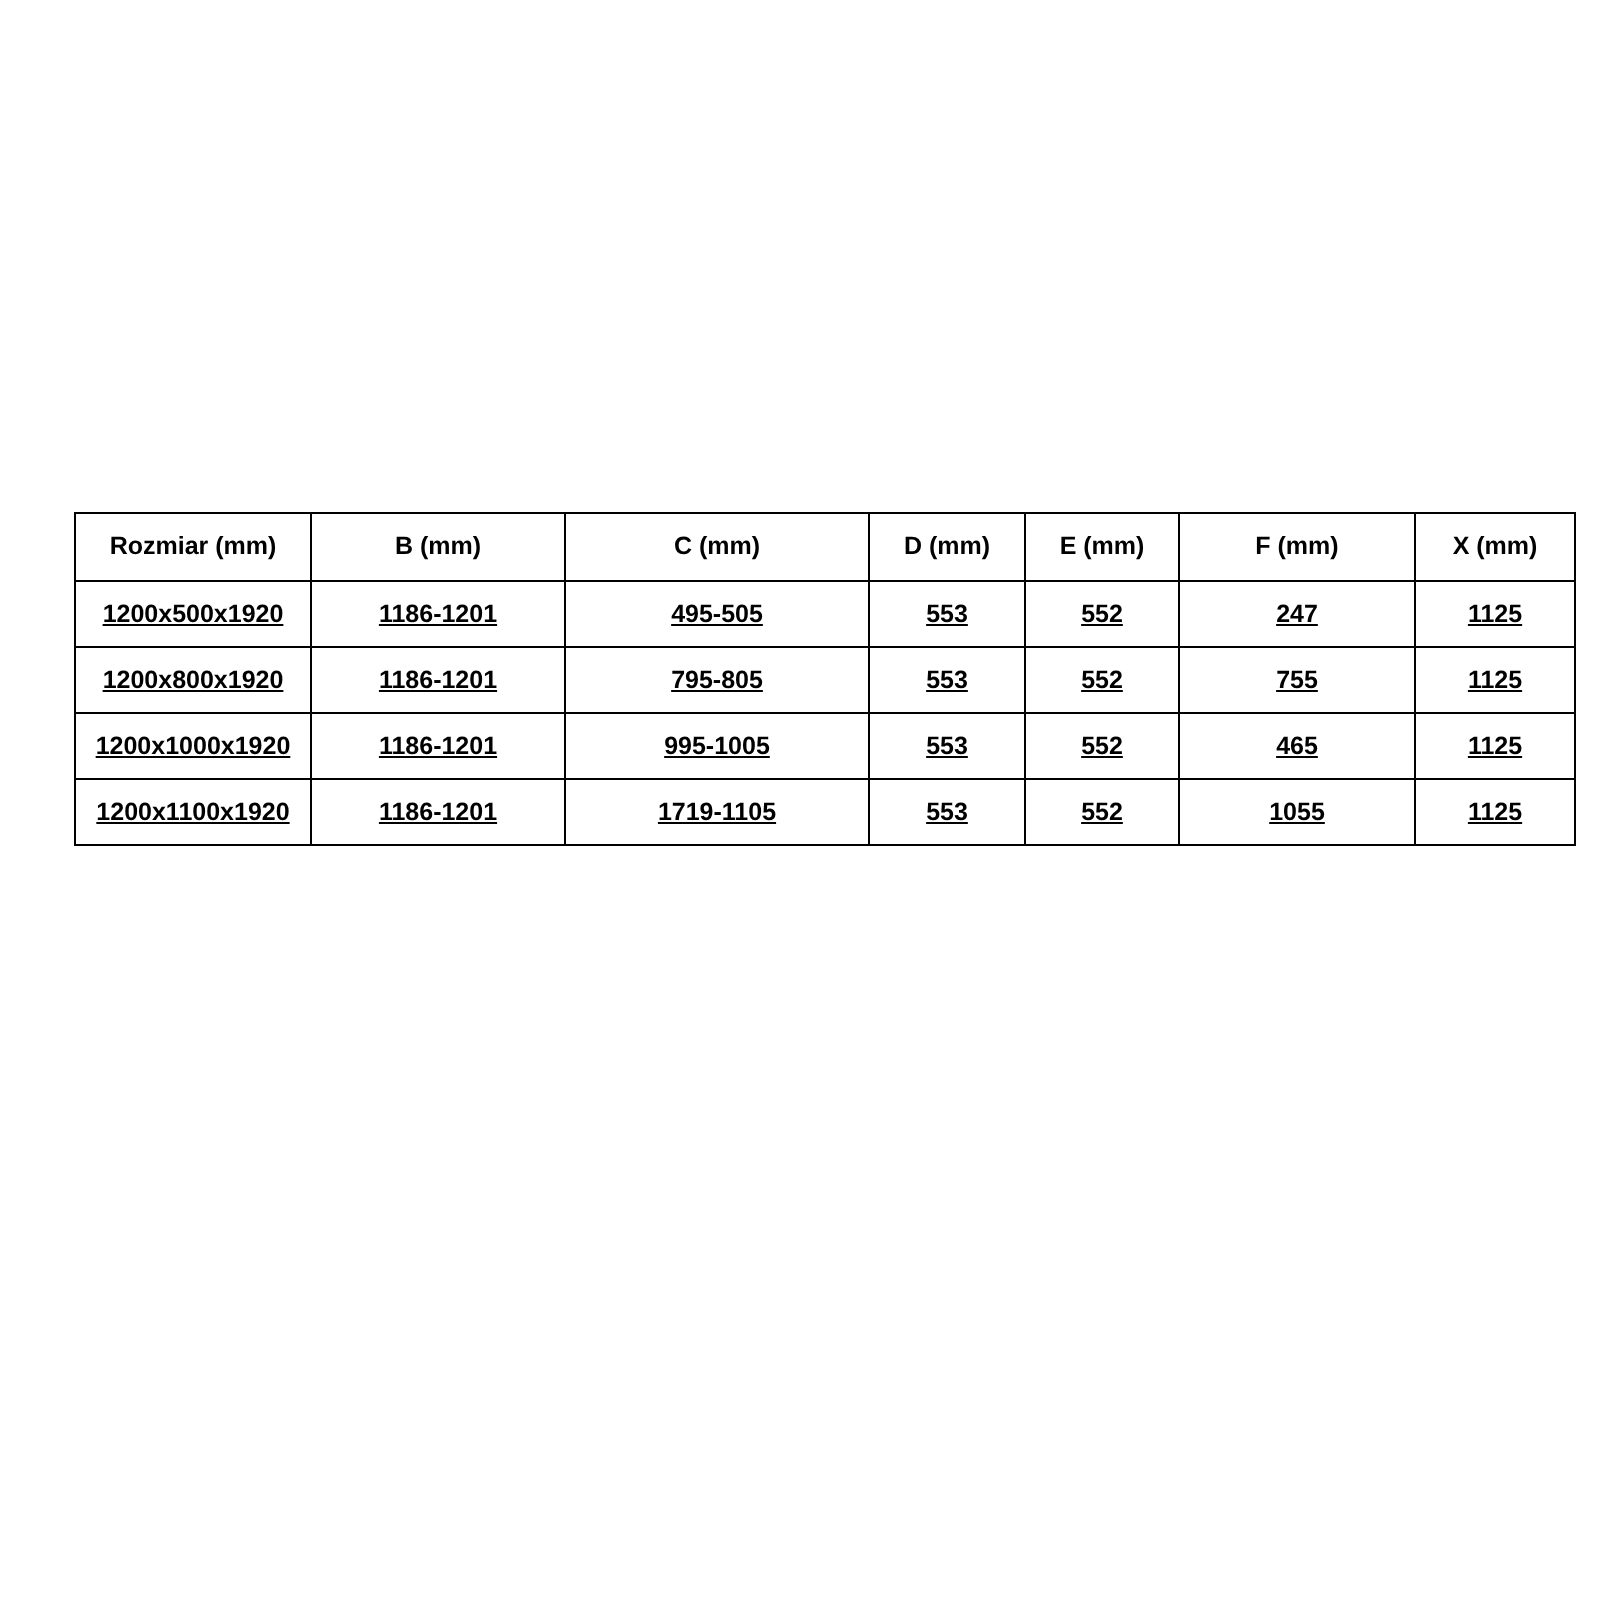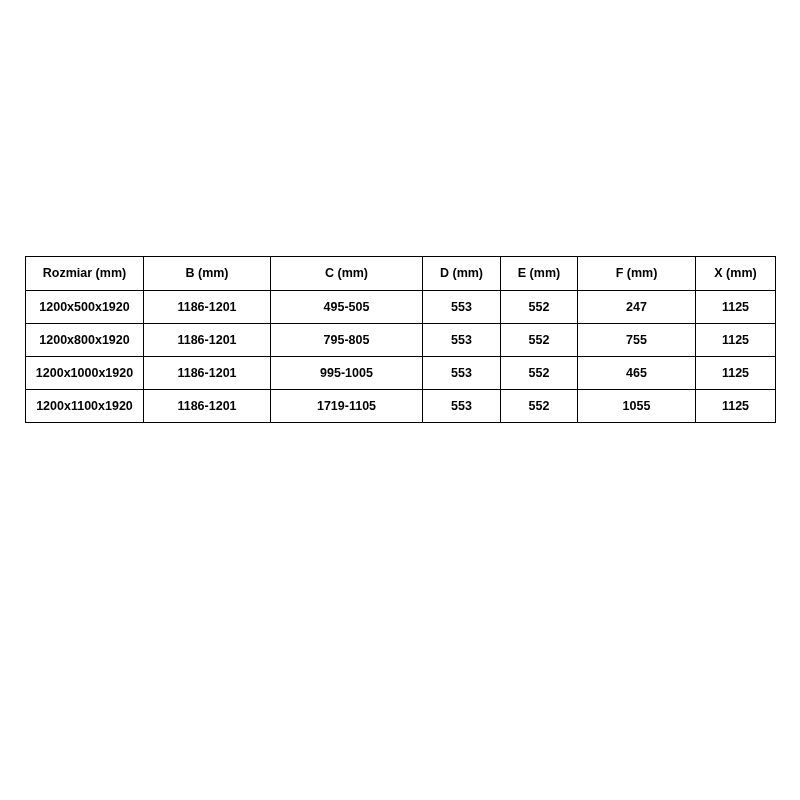--- a/index.html
+++ b/index.html
@@ -10,21 +10,21 @@
   body {
     width: 800px;
     height: 800px;
     font-family: "Liberation Sans", sans-serif;
     color: #000000;
     position: relative;
     overflow: hidden;
   }
   .table-wrap {
     position: absolute;
-    left: 25px;
+    left: 37px;
     top: 256px;
     width: 750px;
   }
   table.spec {
     border-collapse: collapse;
     width: 750px;
     table-layout: fixed;
   }
   table.spec th,
   table.spec td {
@@ -37,20 +37,21 @@
     line-height: 32px;
     white-space: nowrap;
   }
   table.spec thead th {
     font-weight: bold;
     height: 33px;
     line-height: 33px;
   }
   table.spec tbody td {
     font-weight: bold;
+    text-decoration: underline;
   }
   
   col.c0 { width: 118px; }
   col.c1 { width: 127px; }
   col.c2 { width: 152px; }
   col.c3 { width: 78px; }
   col.c4 { width: 77px; }
   col.c5 { width: 118px; }
   col.c6 { width: 80px; }
 </style>

